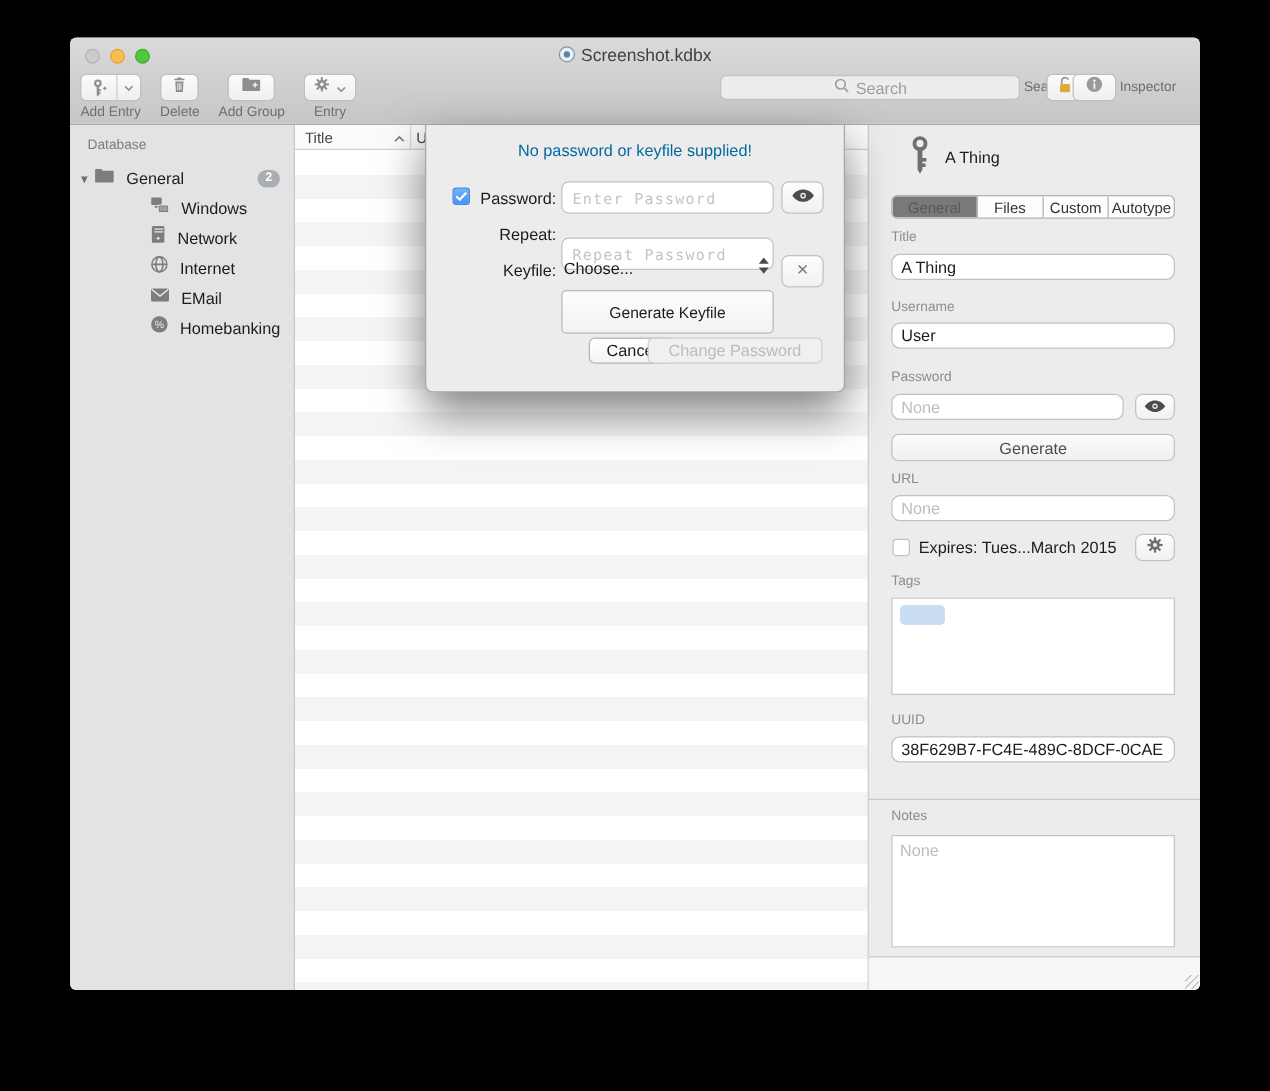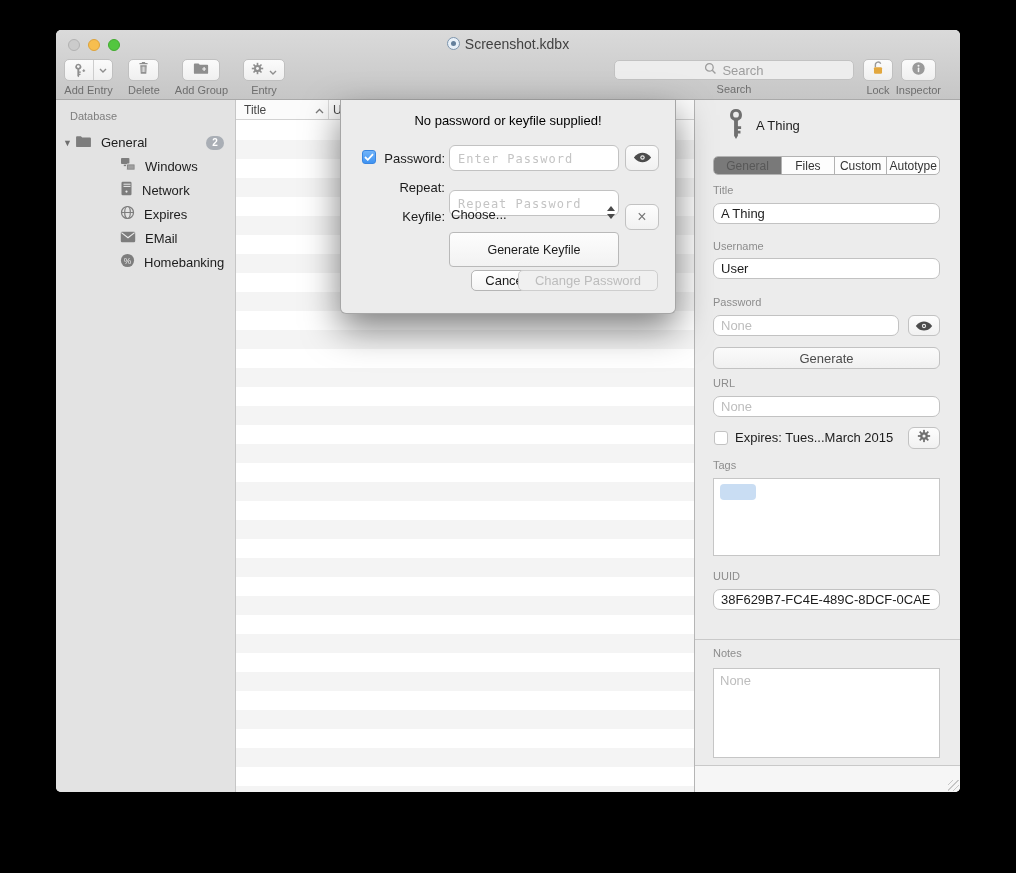--- a/index.html
+++ b/index.html
@@ -29,21 +29,21 @@
 
   .toolbar { position:absolute; top:27px; left:0; right:0; height:43px; }
   .tb-left { position:absolute; left:8px; top:2px; display:flex; gap:15px; }
   .tb-item { display:flex; flex-direction:column; align-items:center; gap:3px;justify-content:space-between; }
   .tb-btn { height:22px; border:1px solid #c0c0c0; border-radius:5px;
             background:linear-gradient(#fbfbfb,#efefef);
             display:flex; align-items:center; justify-content:center; }
   .tb-btn .seg { height:100%; display:flex; align-items:center; justify-content:center; padding:0 7px; }
   .tb-btn .seg + .seg { border-left:1px solid #cdcdcd; padding:0 5px; }
   .tb-label { font-size:11px; color:#6e6e6e; white-space:nowrap; }
-  .tb-right-item { position:absolute; display:flex; flex-direction:column; align-items:center; gap:3px; }
+  .tb-right-item { position:absolute; display:flex; flex-direction:row; align-items:center; gap:3px; }
   .search-box { width:240px; height:20px; border:1px solid #c2c2c2; border-radius:5px;
             background:#ededed; display:flex; align-items:center; justify-content:center;
             gap:5px; color:#9d9d9d; font-size:13px; }
 
   
   .content { position:absolute; top:70px; bottom:0; left:0; right:0; display:flex; }
   .sidebar { width:180px; background:#e3e3e3; border-right:1px solid #c6c6c6; }
   .sb-header { margin:10px 0 9px 14px; font-size:11px; color:#7d7d7d; }
   .sb-root { display:flex; align-items:center; height:23px; padding-left:7px; }
   .sb-root .lbl { font-size:13px; color:#1c1c1c; margin-left:9px; }
@@ -105,21 +105,21 @@
   .ins-footer { position:absolute; left:0; right:0; bottom:0; height:27px; background:#f6f6f6;
            border-top:1px solid #c9c9c9; }
   .grip { position:absolute; right:1px; bottom:1px; width:11px; height:11px;
            background:repeating-linear-gradient(135deg,transparent 0 3px,#c7c7c7 3px 4px); }
 
   
   .sheet { position:absolute; left:284px; top:70px; width:336px; height:214px; z-index:6;
            background:#ececec; border:1px solid #a6a6a6; border-top:none;
            border-radius:0 0 6px 6px; box-shadow:0 15px 36px rgba(0,0,0,.5); }
   .sheet .msg { position:absolute; top:13px; left:0; right:0; text-align:center;
-           font-size:13px; color:#000000; }
+           font-size:13px; color:#0369a1; }
   .sheet .row-label { position:absolute; width:66px; text-align:right; font-size:13px; color:#1b1b1b; left:38px; }
   .d-field { position:absolute; left:108px; width:170px; height:26px; border:1px solid #c2c2c2;
            border-radius:6px; background:#fff; padding:0 8px; font-size:13px; outline:none; }
   .d-field::placeholder { font-family:"DejaVu Sans Mono",monospace; font-size:12px;
            letter-spacing:1px; color:#c4c4c4; }
   .d-sq { position:absolute; left:284px; width:34px; height:26px; border:1px solid #c2c2c2;
            border-radius:6px; background:linear-gradient(#fdfdfd,#f1f1f1);
            display:flex; align-items:center; justify-content:center; }
   .popup { position:absolute; left:110px; top:107px; font-size:13px; color:#1b1b1b; }
   .stepper { position:absolute; left:266px; top:106px; display:flex; flex-direction:column;
@@ -303,21 +303,21 @@
         <div class="sb-item">
           <span>
             <svg width="15" height="15" viewBox="0 0 16 16">
                 <g fill="none" stroke="#7d7d7d" stroke-width="1.3">
               <circle cx="8" cy="8" r="6.4"></circle>
                   <ellipse cx="8" cy="8" rx="3" ry="6.4"></ellipse>
                   <path d="M1.8 8h12.4"></path>
                 </g>
               </svg>
           </span>
-          <span class="lbl">Expires</span>
+          <span class="lbl">Internet</span>
         </div>
         <div class="sb-item">
           <span>
             <svg width="16" height="12" viewBox="0 0 16 12">
                 <rect x="0.8" y="0.8" width="14.4" height="10.4" rx="1.2" fill="#7d7d7d"></rect>
               <path d="M1.4 1.6L8 6.8l6.6-5.2" fill="none" stroke="#ececec" stroke-width="1.1"></path>
               </svg>
           </span>
           <span class="lbl">EMail</span>
         </div>

